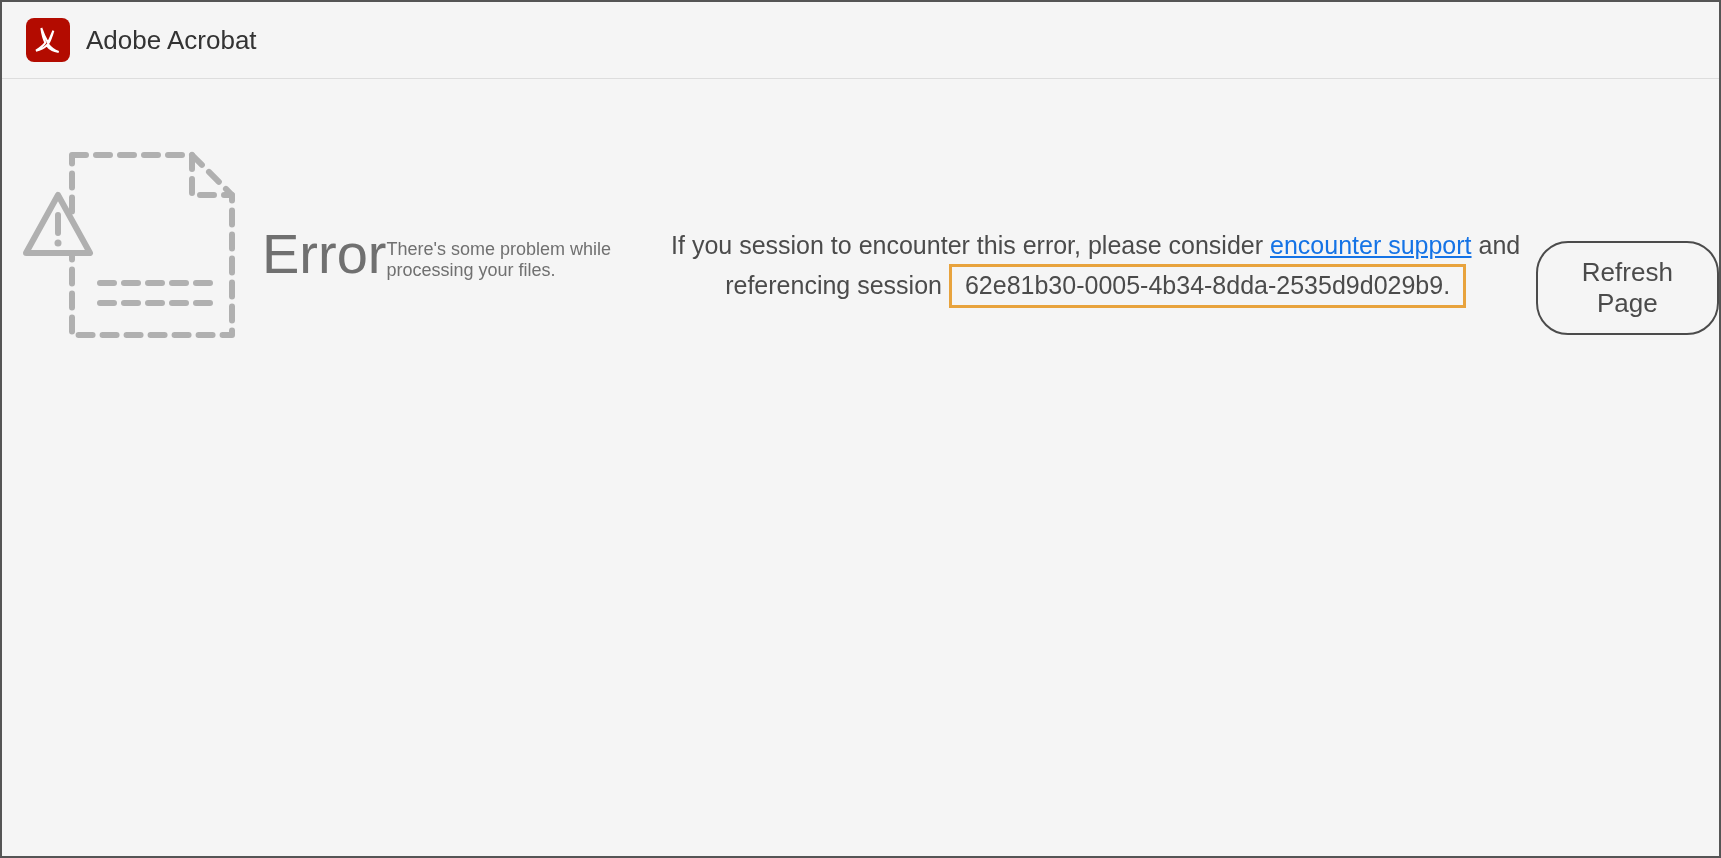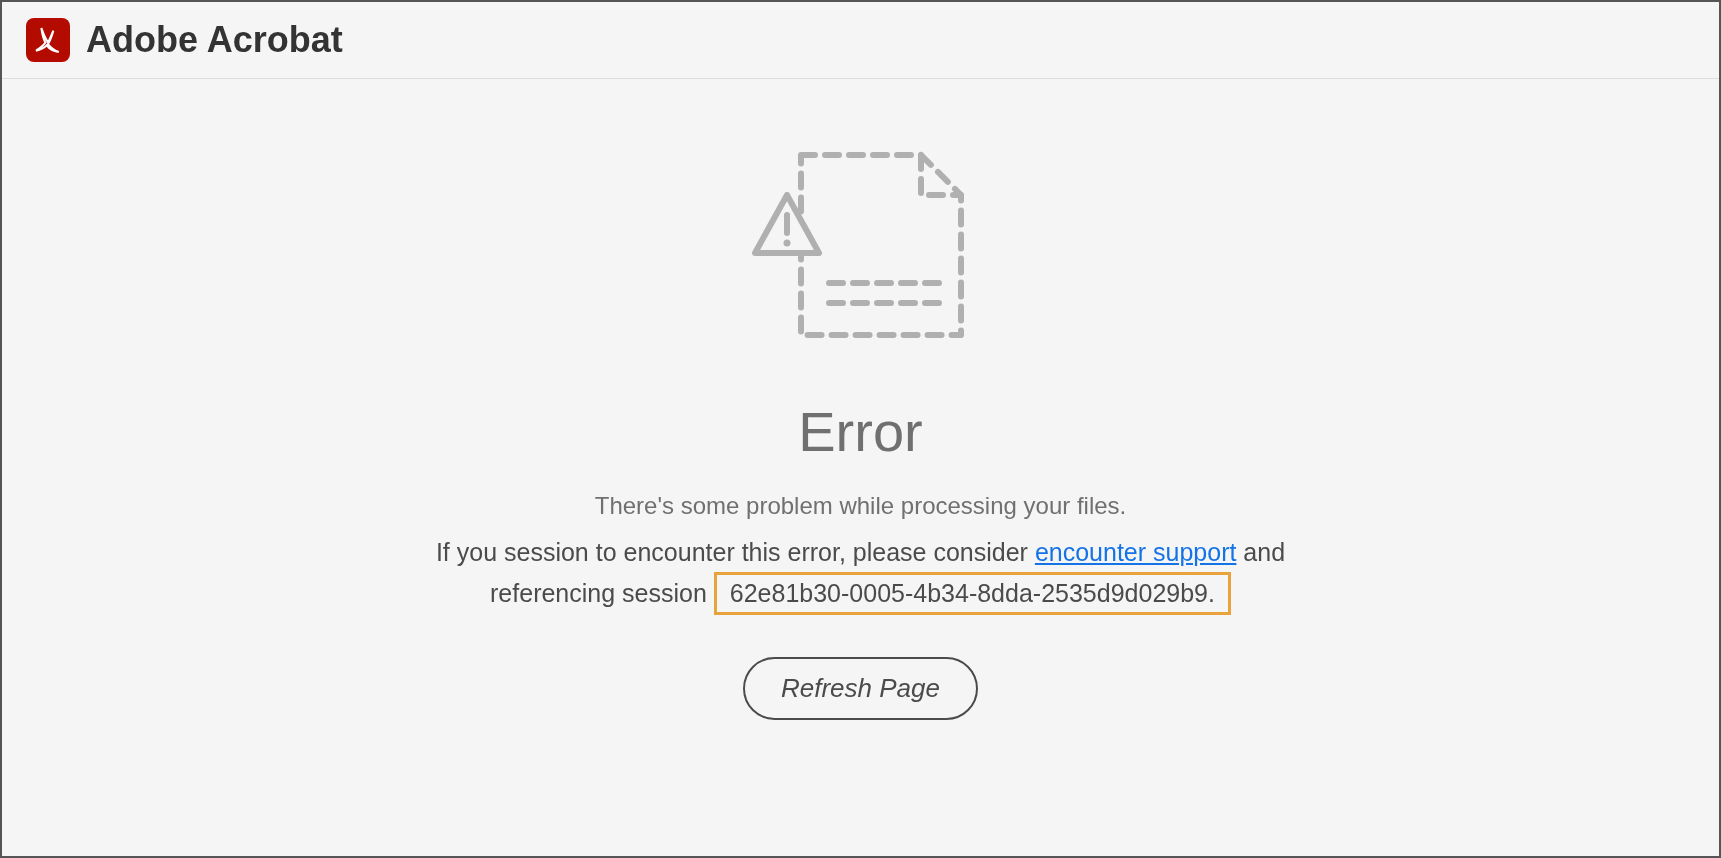--- a/index.html
+++ b/index.html
@@ -20,42 +20,42 @@
       width: 44px;
       height: 44px;
       background: #b30b00;
       border-radius: 8px;
       display: flex;
       align-items: center;
       justify-content: center;
       margin-right: 16px;
     }
     .app-title {
-      font-size: 36px;
+      font-size: 26px;
       color: #333;
-      font-weight: 700;
+      font-weight: 400;
     }
     .content {
       display: flex;
-      flex-direction: column;
+      flex-direction: row;
       align-items: center;
       padding-top: 56px;
       justify-content: flex-end;
     }
     .error-illustration {
       margin-bottom: 40px;
     }
     .error-heading {
       font-size: 56px;
       font-weight: 300;
       color: #707070;
       margin-bottom: 28px;
     }
     .error-subtitle {
-      font-size: 24px;
+      font-size: 18px;
       color: #707070;
       margin-bottom: 14px;
     }
     .error-description {
       font-size: 25px;
       color: #4b4b4b;
       text-align: center;
       line-height: 1.5;
       max-width: 880px;
     }
@@ -72,21 +72,20 @@
     .refresh-button {
       margin-top: 42px;
       padding: 14px 36px;
       font-size: 26px;
       color: #4b4b4b;
       background: transparent;
       border: 2.5px solid #4b4b4b;
       border-radius: 32px;
       cursor: pointer;
       font-family: inherit;
-      font-style: italic;
     }
   </style>
 </head>
 <body>
 
 <div class="header">
   <div class="app-logo">
     <svg width="32" height="32" viewBox="0 0 24 24" fill="none">
       <path d="M7 3 C7 3 9 9 12 14 C14 10 16 5 16 5 C16 5 14 12 12 15 C15 19 20 21 20 21 C20 21 14 20 11 16 C8 19 3 20 3 20 C3 20 8 17 10 14 C8 10 7 3 7 3 Z" stroke="white" stroke-width="1.5" fill="none"></path>
     </svg>

